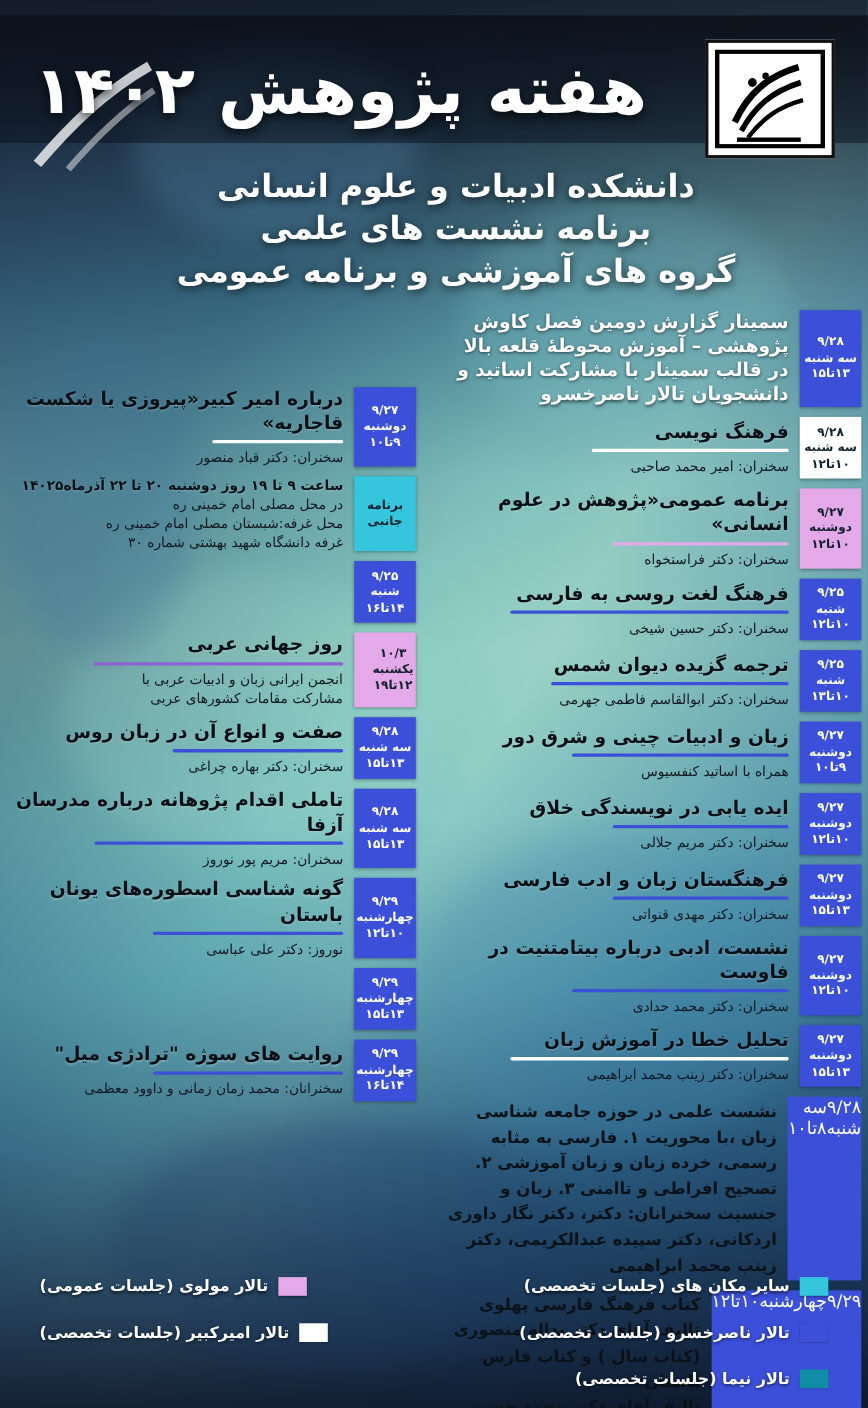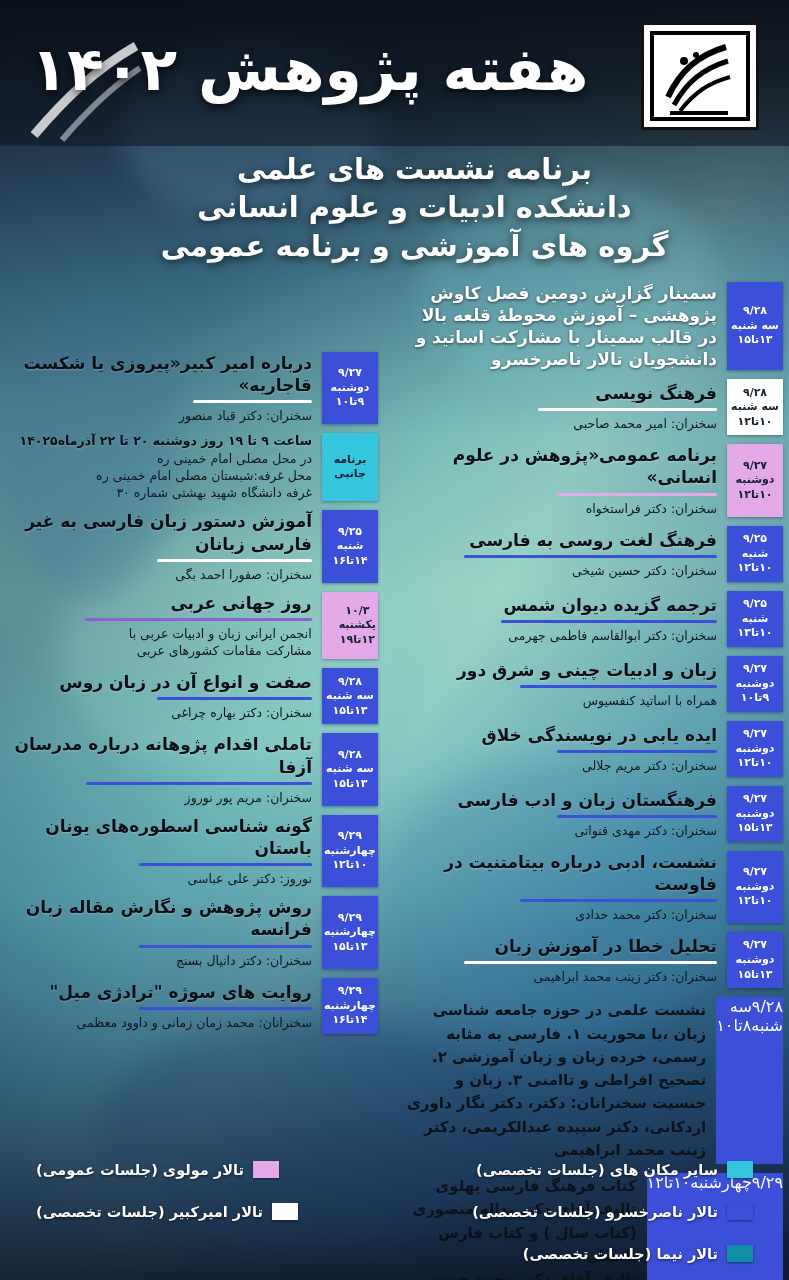--- a/index.html
+++ b/index.html
@@ -25,21 +25,21 @@
         rgba(35,80,120,0.72) 82%,
         rgba(20,40,70,0.88) 94%,
         rgba(14,24,44,0.95) 100%),
       linear-gradient(120deg,#1b2a3d 0%, #2d5c6b 25%, #7fc6b6 45%, #9fd8c2 55%, #3d7c96 75%, #16253c 100%);
   }
   
   .bg-blobs { position:absolute; inset:0; filter: blur(14px); opacity:.55; }
   .bg-blobs i { position:absolute; display:block; border-radius:50%; }
 
   .topbar {
-    position:absolute; top:0; left:0; right:0; height:146px;
+    position:absolute; top:14px; left:0; right:0; height:116px;
     background: linear-gradient(180deg, rgba(10,16,26,0.88), rgba(12,20,32,0.55));
   }
   .logo {
     position:absolute; top:22px; right:30px;
     width:118px; height:108px; background:#fff;
     border:3px solid #111; display:flex; align-items:center; justify-content:center;
   }
   .logo svg { display:block; }
 
   .title-main {
@@ -136,22 +136,22 @@
         <circle cx="34" cy="30" r="4" fill="#000"></circle>
         <circle cx="46" cy="24" r="3" fill="#000"></circle>
         <rect x="20" y="80" width="58" height="4" fill="#000"></rect>
       </svg>
     </div>
 
     <div class="title-main">هفته پژوهش ۱۴۰۲</div>
   </div>
 
   <div class="subtitles">
+    <div>دانشکده ادبیات و علوم انسانی</div>
     <div>برنامه نشست های علمی</div>
-    <div>دانشکده ادبیات و علوم انسانی</div>
     <div>گروه های آموزشی و برنامه عمومی</div>
   </div>
 
   <div class="grid">
     <div class="col-right" id="colRight">
         <div class="row light">
           <div class="datebox" style="background: rgb(59, 79, 216); color: rgb(255, 255, 255);">
             <span>۹/۲۸</span>
             <span>سه شنبه</span>
             <span>۱۳تا۱۵</span>
@@ -298,25 +298,20 @@
           <div class="content">
             <div class="t" style="font-size: 12.5px; font-weight: bold;">ساعت ۹ تا ۱۹ روز دوشنبه ۲۰ تا ۲۲ آذرماه۱۴۰۲‌‌۵</div>
             <div class="s">در محل مصلی امام خمینی ره<br>محل غرفه:شبستان مصلی امام خمینی ره<br>غرفه دانشگاه شهید بهشتی شماره ۳۰</div>
           </div>
         </div>
         <div class="row">
           <div class="datebox" style="background: rgb(59, 79, 216); color: rgb(255, 255, 255);">
             <span>۹/۲۵</span>
             <span>شنبه</span>
             <span>۱۴تا۱۶</span>
-          </div>
-          <div class="content">
-            <div class="t">آموزش دستور زبان فارسی به غیر فارسی زبانان</div>
-            <div class="rule" style="background: rgb(255, 255, 255); width: 52%;"></div>
-            <div class="s">سخنران: صفورا احمد بگی</div>
           </div>
         </div>
         <div class="row">
           <div class="datebox" style="background: rgb(227, 169, 232); padding-left: 17px;">
             <span>۱۰/۳</span>
             <span>یکشنبه</span>
             <span>۱۲تا۱۹</span>
           </div>
           <div class="content">
             <div class="t">روز جهانی عربی</div>
@@ -358,25 +353,20 @@
             <div class="t">گونه شناسی اسطوره‌های یونان  باستان</div>
             <div class="rule" style="background: rgb(59, 79, 216); width: 58%;"></div>
             <div class="s">نوروز: دکتر علی عباسی</div>
           </div>
         </div>
         <div class="row">
           <div class="datebox" style="background: rgb(59, 79, 216); color: rgb(255, 255, 255);">
             <span>۹/۲۹</span>
             <span>چهارشنبه</span>
             <span>۱۳تا۱۵</span>
-          </div>
-          <div class="content">
-            <div class="t">روش پژوهش و نگارش مقاله زبان فرانسه</div>
-            <div class="rule" style="background: rgb(59, 79, 216); width: 58%;"></div>
-            <div class="s">سخنران: دکتر دانیال بسنج</div>
           </div>
         </div>
         <div class="row">
           <div class="datebox" style="background: rgb(59, 79, 216); color: rgb(255, 255, 255);">
             <span>۹/۲۹</span>
             <span>چهارشنبه</span>
             <span>۱۴تا۱۶</span>
           </div>
           <div class="content">
             <div class="t">روایت های سوژه "ترادژی میل"</div>

